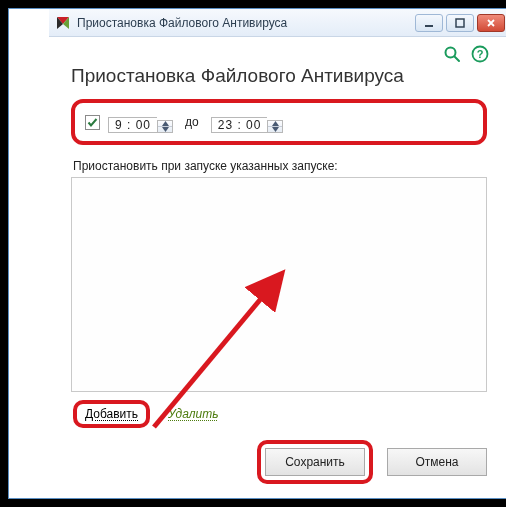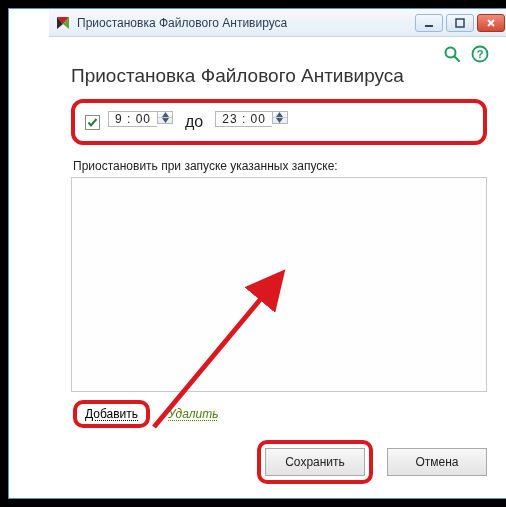--- a/index.html
+++ b/index.html
@@ -94,21 +94,21 @@
     width: 15px; height: 15px;
     border: 1px solid #8a8a8a;
     background: #fff;
     display: inline-flex;
     align-items: center; justify-content: center;
   }
   .chk svg { width: 11px; height: 11px; display: block; }
   .chk-lbl { font-size: 12px; margin-right: 2px; }
   .time-field {
     display: inline-flex;
-    align-items: flex-start;
+    align-items: flex-end;
     height: 22px;
     margin: 0 2px;
   }
   .time-input {
     border: 1px solid #b8b8b8;
     border-right: none;
     padding: 0 6px;
     font-size: 12px;
     display: flex; align-items: center;
     background: #fff;
@@ -124,21 +124,21 @@
   }
   .spin-btn {
     flex: 1;
     display: flex; align-items: center; justify-content: center;
     border-bottom: 1px solid #c5ccd7;
     cursor: pointer;
   }
   .spin-btn:last-child { border-bottom: none; }
   .spin-btn svg { width: 7px; height: 5px; display: block; }
 
-  .sep-word { font-size: 16px; margin: 0 4px; }
+  .sep-word { font-size: 12px; margin: 0 4px; }
 
   .programs-label { font-size: 12px; margin: 0 0 4px 2px; }
   .programs-box {
     border: 1px solid #c9c9c9;
     background: #fefefe;
     flex: 1;
     min-height: 170px;
     margin-bottom: 6px;
     position: relative;
   }

